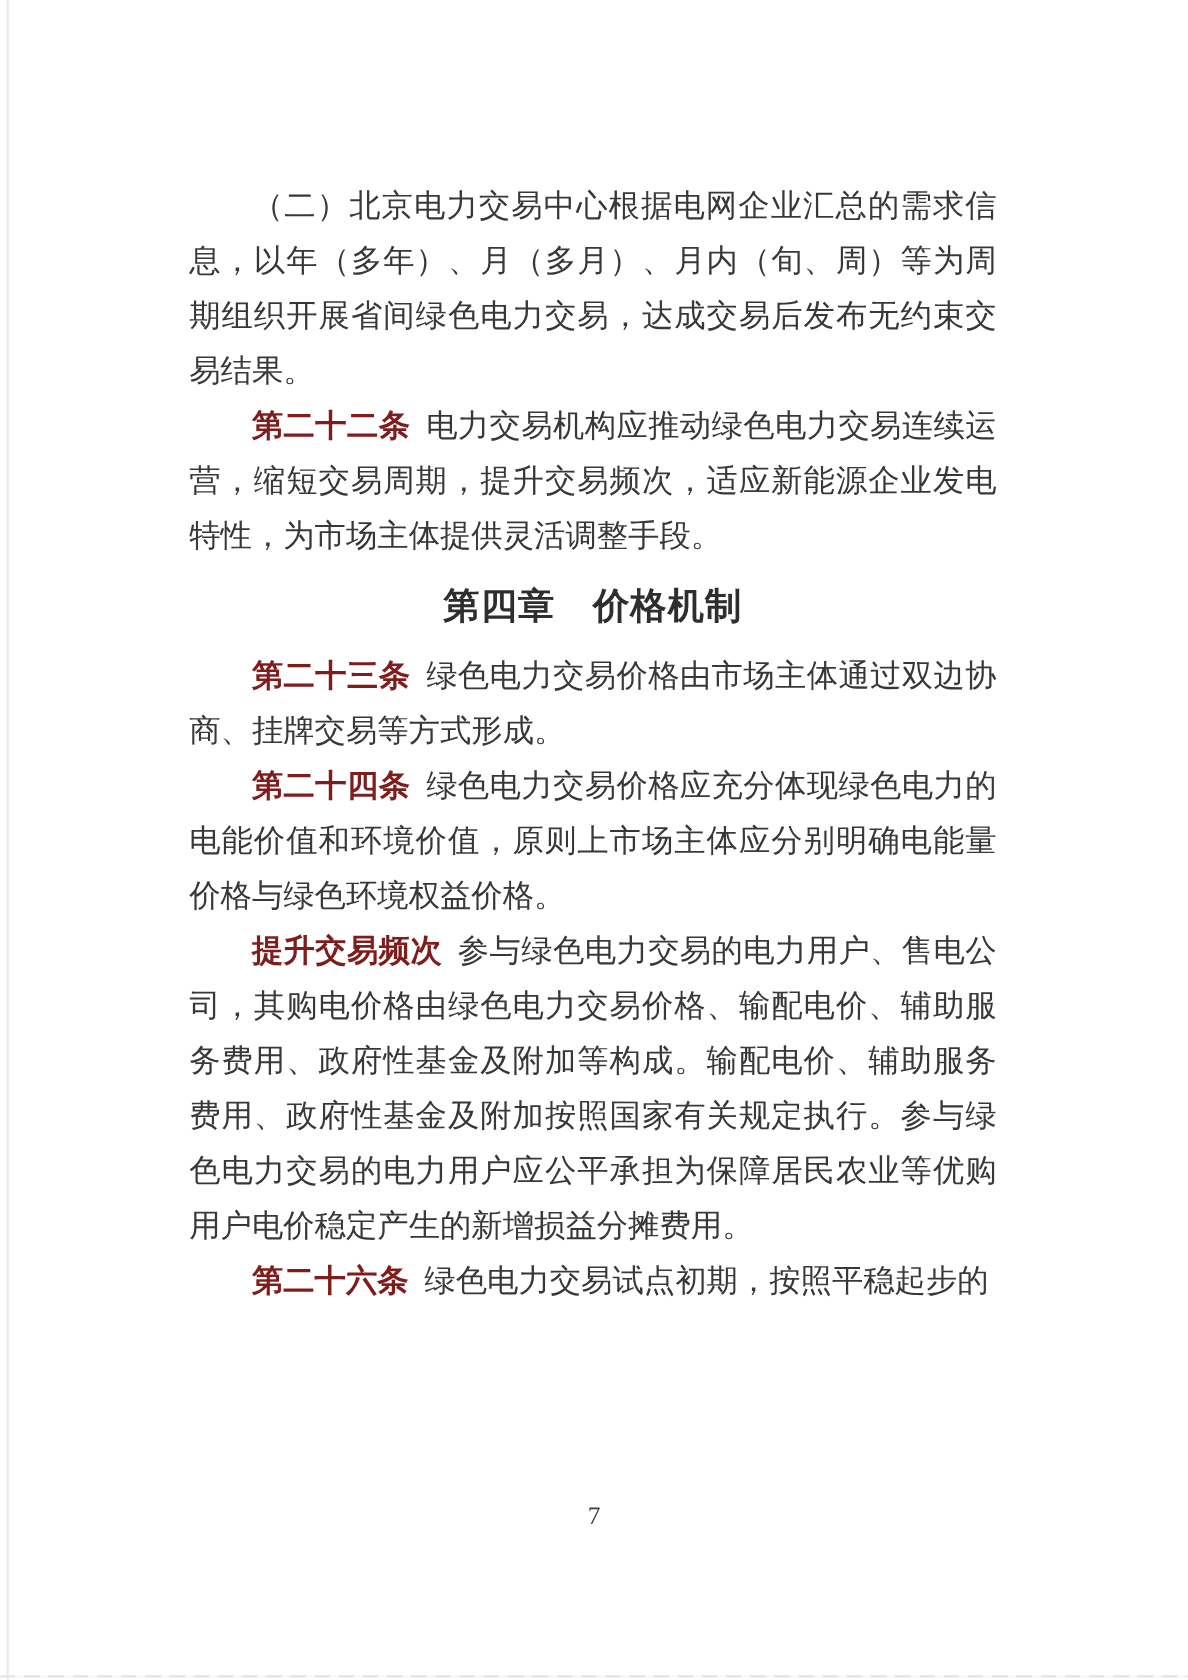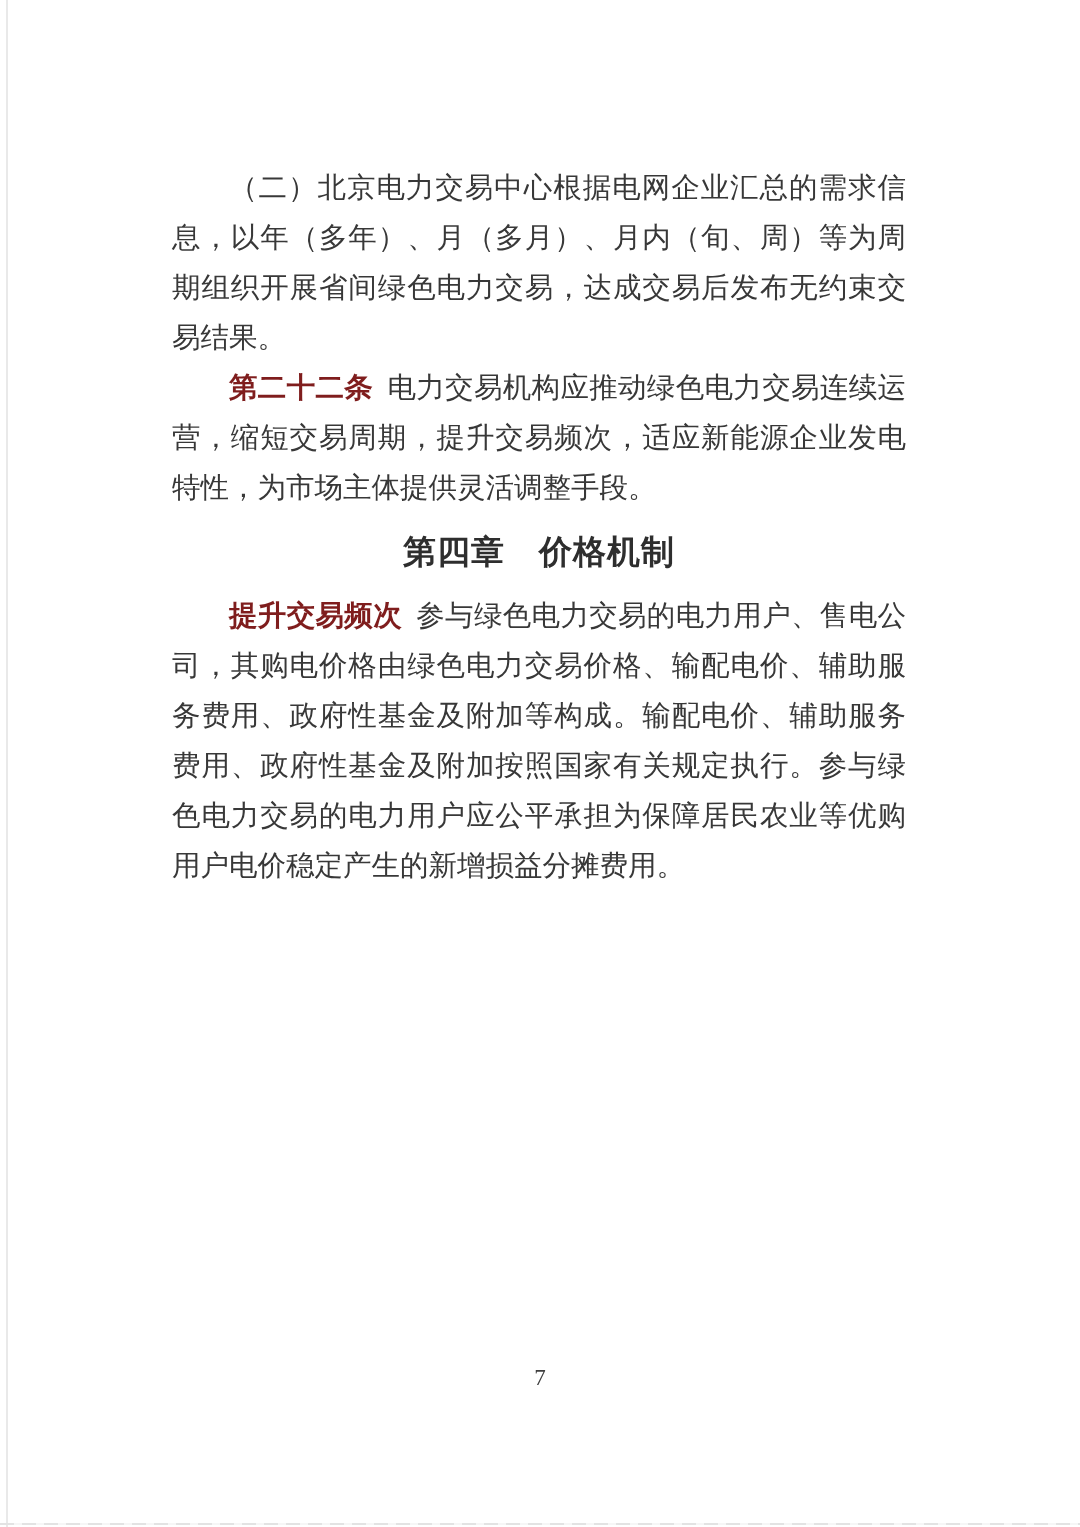--- a/index.html
+++ b/index.html
@@ -78,20 +78,23 @@
 
 <div class="text-body">
 
   <p class="para"><span>（二）北京电力交易中心根据电网企业汇总的需求信息，以年（多年）、月（多月）、月内（旬、周）等为周期组织开展省间绿色电力交易，达成交易后发布无约束交易结果。</span></p>
 
 
   <p class="para"><span class="article-label">第二十二条</span><span>电力交易机构应推动绿色电力交易连续运营，缩短交易周期，提升交易频次，适应新能源企业发电特性，为市场主体提供灵活调整手段。</span></p>
 
   <h2 class="chapter-heading">第四章　价格机制</h2>
 
+  <p class="para"><span class="article-label">第二十三条</span><span>绿色电力交易价格由市场主体通过双边协商、挂牌交易等方式形成。</span></p>
 
+  <p class="para"><span class="article-label">第二十四条</span><span>绿色电力交易价格应充分体现绿色电力的电能价值和环境价值，原则上市场主体应分别明确电能量价格与绿色环境权益价格。</span></p>
 
   <p class="para"><span class="article-label">提升交易频次</span><span>参与绿色电力交易的电力用户、售电公司，其购电价格由绿色电力交易价格、输配电价、辅助服务费用、政府性基金及附加等构成。输配电价、辅助服务费用、政府性基金及附加按照国家有关规定执行。参与绿色电力交易的电力用户应公平承担为保障居民农业等优购用户电价稳定产生的新增损益分摊费用。</span></p>
 
+  <p class="para"><span class="article-label">第二十六条</span><span>绿色电力交易试点初期，按照平稳起步的</span></p>
 
 </div>
 
 <div class="page-number">7</div>
 
 </body></html>

